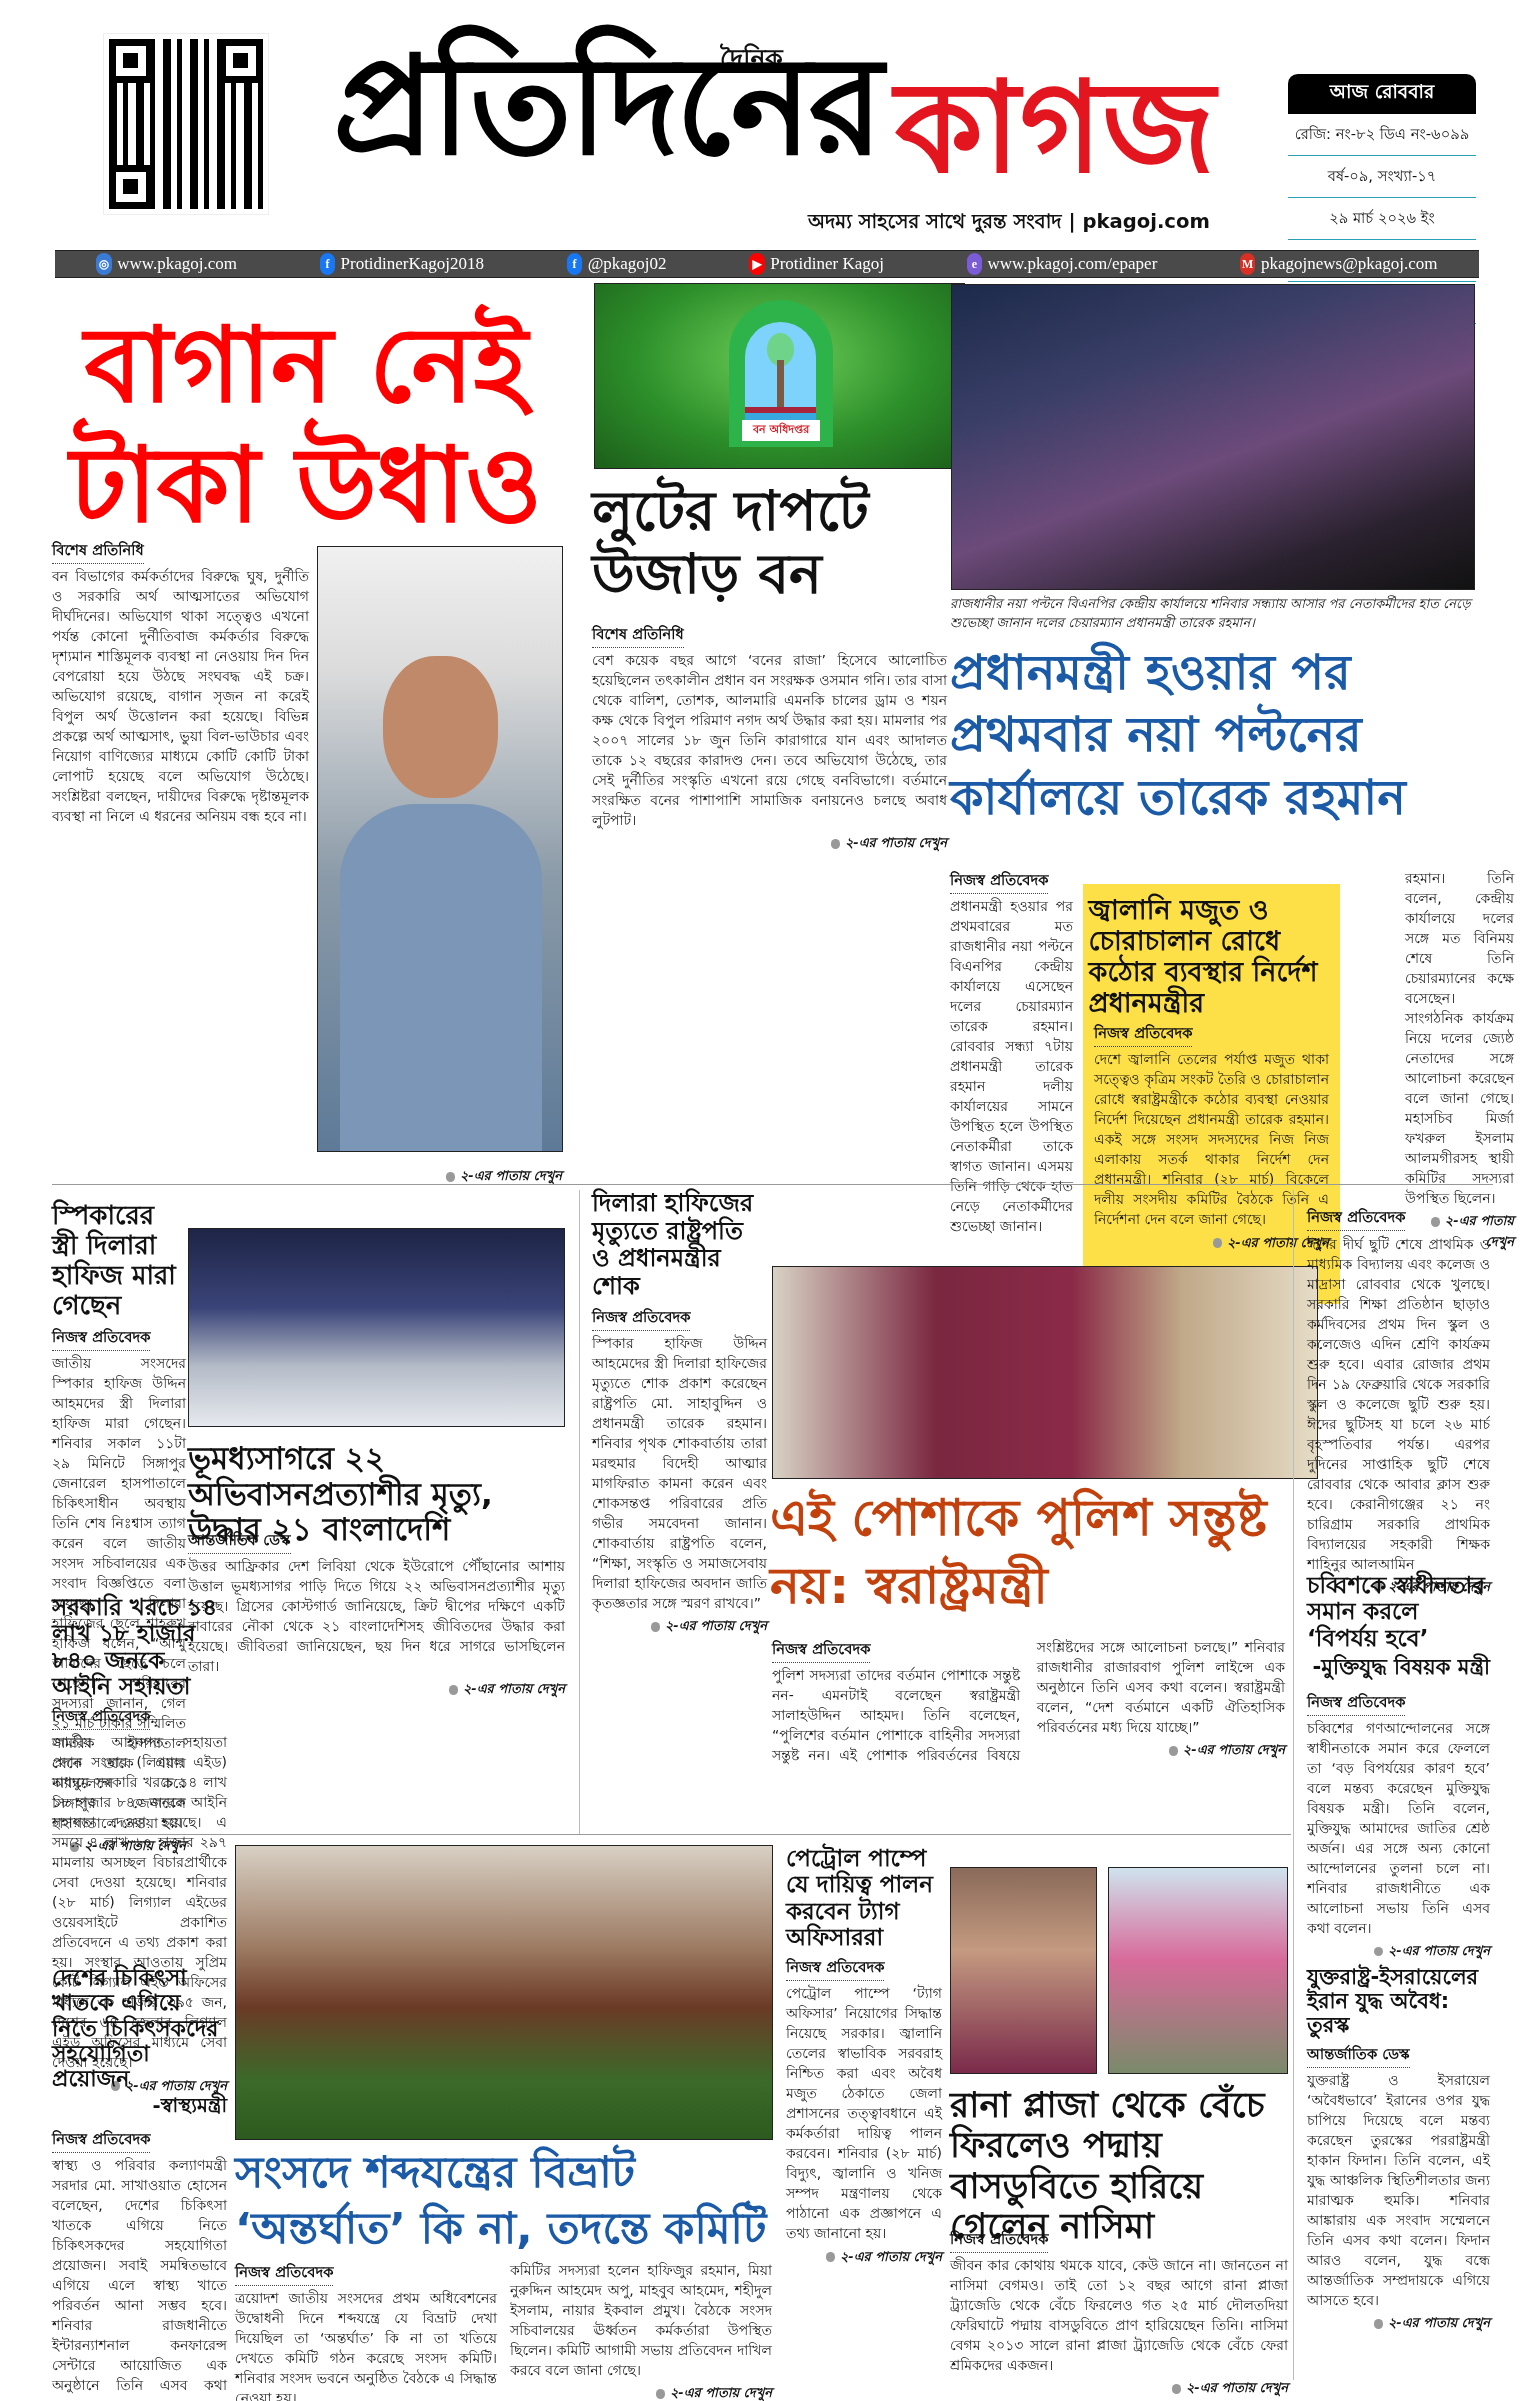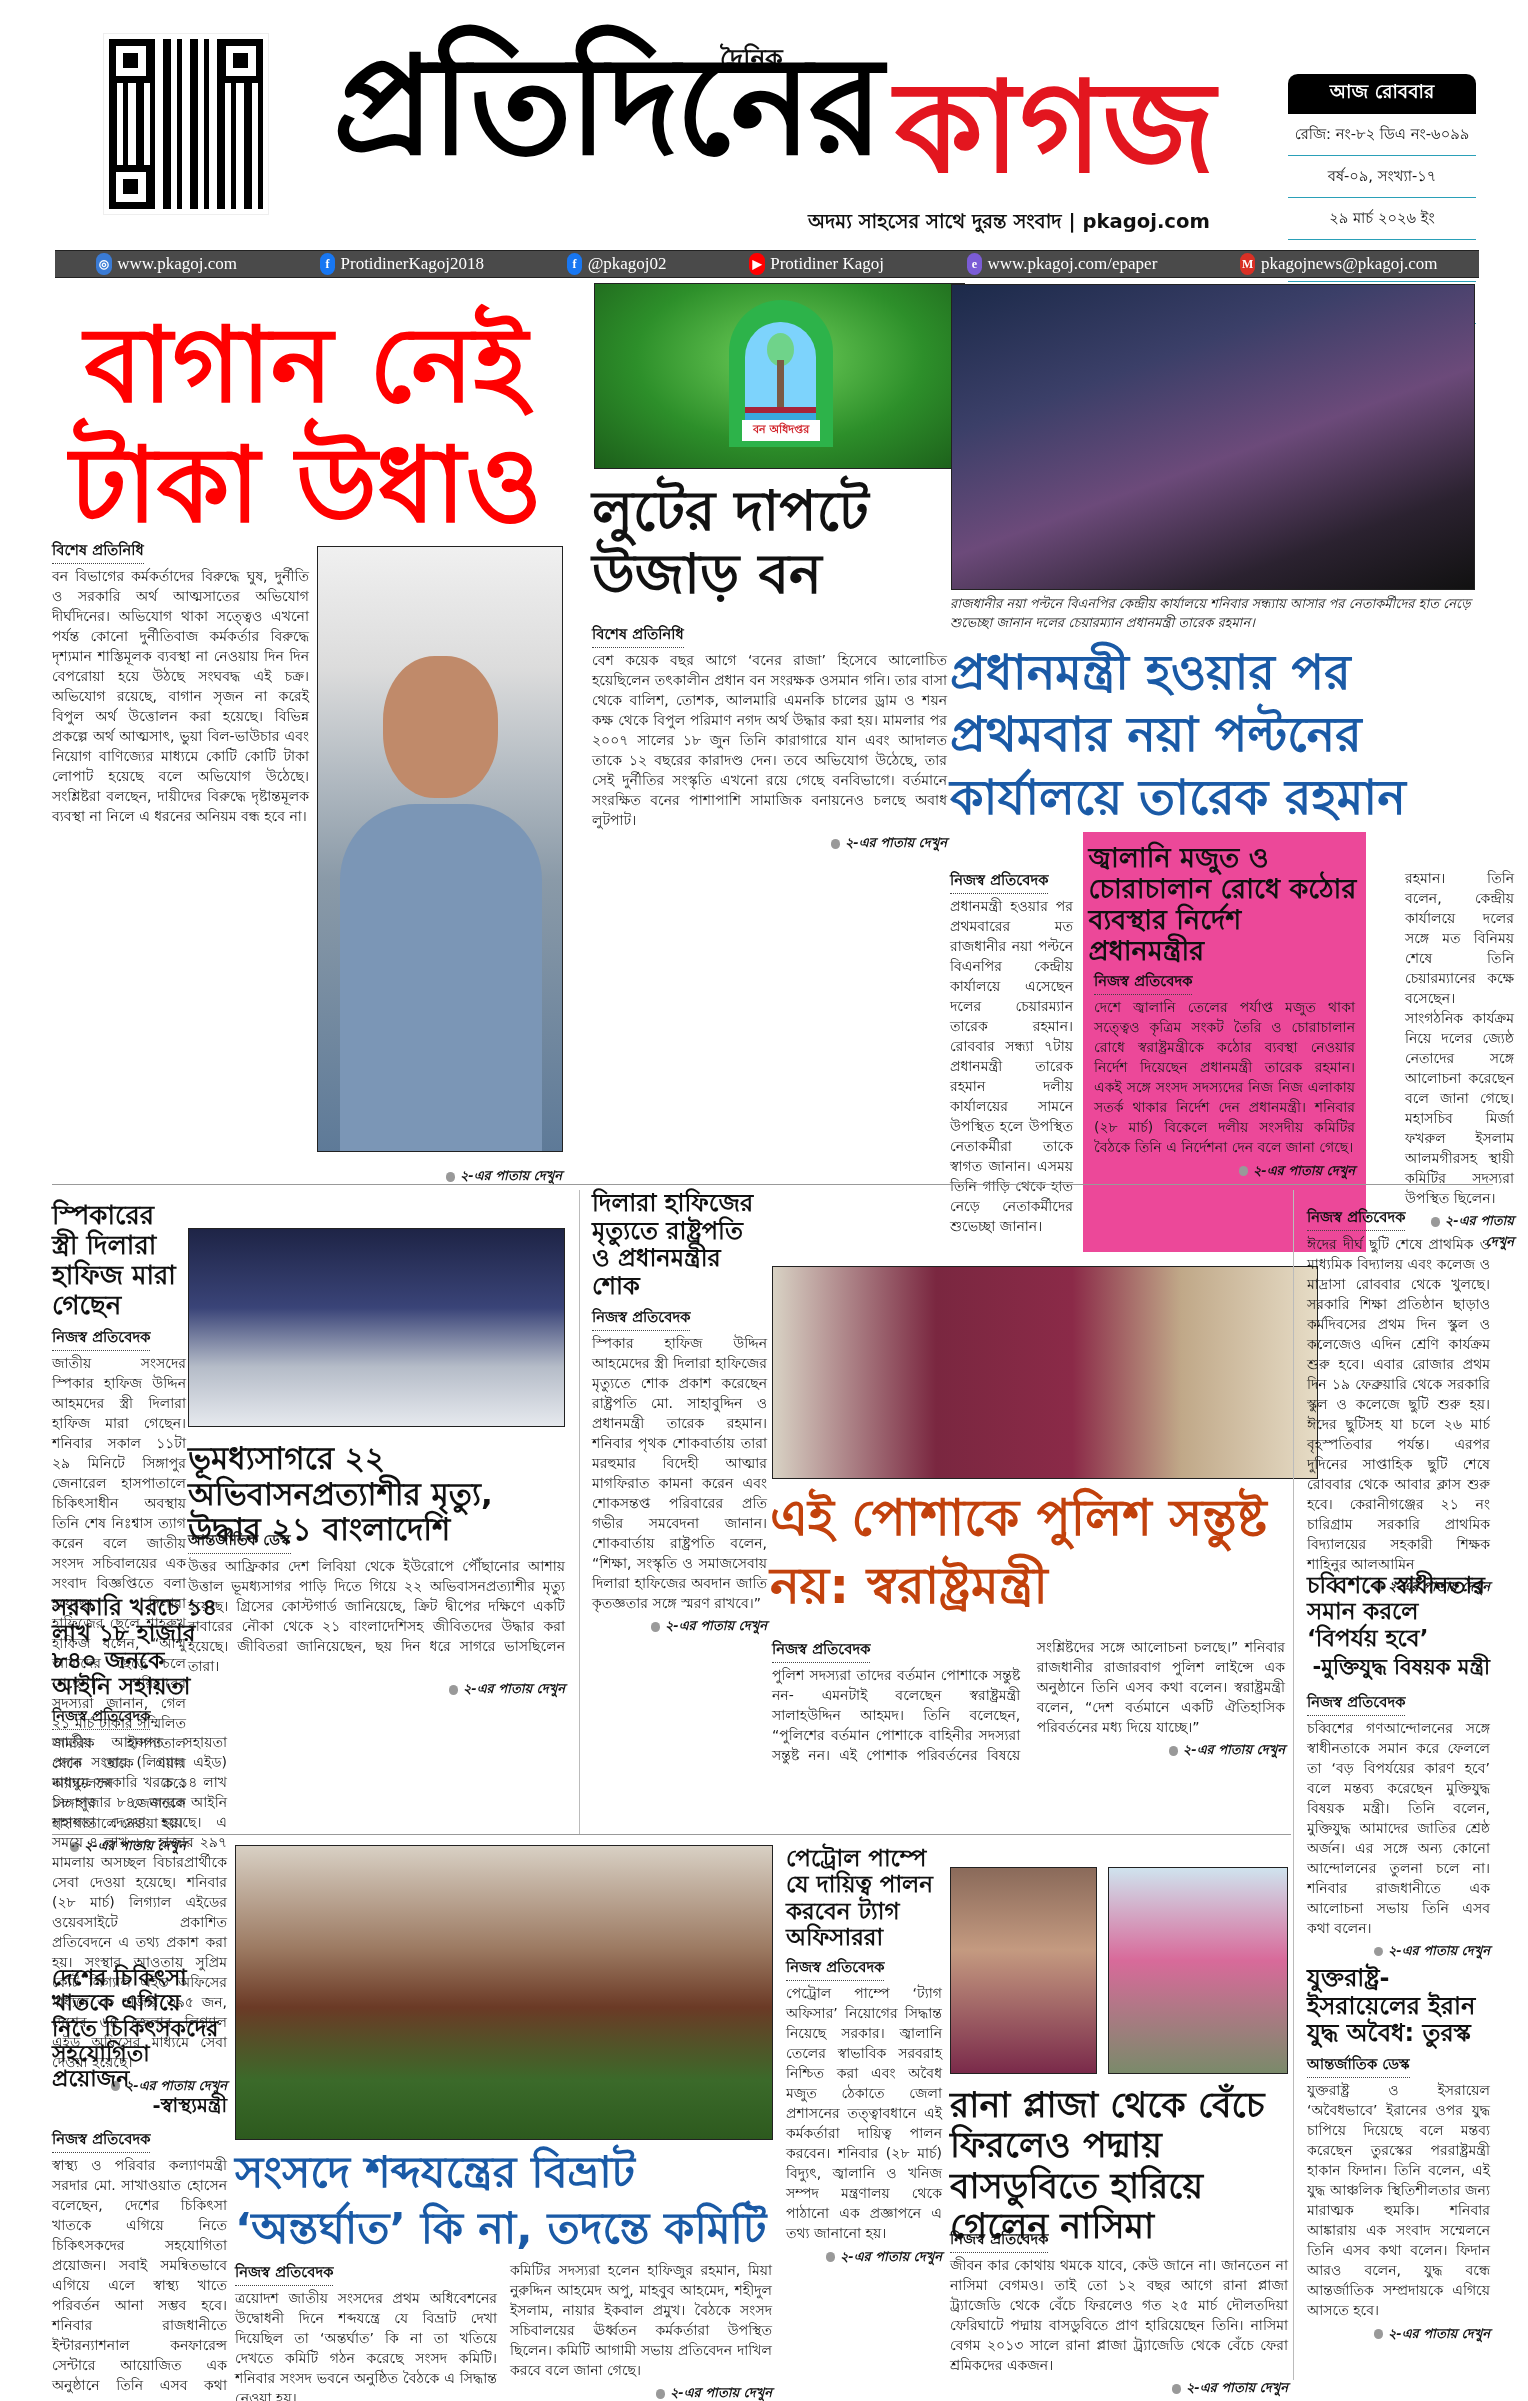--- a/index.html
+++ b/index.html
@@ -39,21 +39,21 @@
   .forest-logo .trunk { position: absolute; left: 32px; top: 38px; width: 6.5px; height: 49px; background: #7a5a45; }
   .forest-logo .wave { position: absolute; left: 0; bottom: 15.3px; width: 71px; height: 15.3px; background: linear-gradient(#a8243a 0 40%, #3aa8e0 40%); }
   .forest-logo .lbl { position: absolute; left: -3.3px; bottom: -3.3px; width: 78px; background: #fff; color: #d1232a; font-weight: bold; font-size: 11px; text-align: center; padding: 1.1px 0; }
   .loot-hl { left: 592px; top: 480px; width: 371px; font-size: 55px; }
   .rally-photo { left: 951px; top: 284px; width: 524px; height: 306px; background: linear-gradient(160deg, #1c2a4a 0%, #3b3f68 30%, #6c4a7a 55%, #2b2230 80%, #111 100%); }
   .rally-caption { left: 950px; top: 595px; width: 524px; font-size: 13px; font-style: italic; line-height: 18.6px; }
   .pm-hl { left: 950px; top: 641px; width: 524px; color: #1a5aa6; font-size: 48px; line-height: 1.3; }
   .portrait { left: 317px; top: 546px; width: 246px; height: 606px; background: linear-gradient(180deg, #f0f0f0 0%, #dcdcdc 20%, #8a9aa8 55%, #5e7a98 100%); }
   .portrait .face { position: absolute; left: 65px; top: 109px; width: 115px; height: 142px; border-radius: 45%; background: #c08a6a; }
   .portrait .body { position: absolute; left: 22px; top: 257px; width: 202px; height: 349px; border-radius: 76px 76px 0 0; background: #7b96b6; }
-  .insetbox { left: 1083px; top: 832px; width: 283px; height: 420px; background: #ec4899; }
+  .insetbox { left: 1083px; top: 884px; width: 257px; height: 420px; background: #fde047; }
   .police-photo { left: 772px; top: 1266px; width: 546px; height: 382px; background: linear-gradient(90deg, #d8d2c4 0%, #7a2740 30%, #8b2a48 55%, #c0a888 75%, #e6dcc6 100%); }
   .police-hl { left: 770px; top: 1485px; width: 551px; color: #c2410c; font-size: 50px; line-height: 1.35; }
   .boat-photo { left: 188px; top: 1228px; width: 377px; height: 199px; background: linear-gradient(180deg, #1e2446 0%, #3a4478 40%, #b5bcc8 70%, #e6e9ee 100%); }
   .med-hl { left: 188px; top: 1441px; width: 377px; font-size: 31px; }
   .cabinet-photo { left: 235px; top: 1845px; width: 538px; height: 284px; background: linear-gradient(180deg, #d8d0c4 0%, #9c7a62 35%, #6b3a26 55%, #3b6a2a 80%, #2d5a1e 100%); }
   .parl-hl { left: 235px; top: 2172px; width: 538px; color: #1a5aa6; font-size: 43px; line-height: 1.3; }
   .nasima-photo { left: 950px; top: 1867px; width: 147px; height: 207px; background: linear-gradient(180deg, #8a6a5a 0%, #c49a80 40%, #7a2a4a 100%); }
   .bus-photo { left: 1108px; top: 1867px; width: 180px; height: 207px; background: linear-gradient(180deg, #cfe3ee 0%, #d86a9a 45%, #7a8a6a 100%); }
   .nasima-hl { left: 950px; top: 2085px; width: 338px; font-size: 35px; }
 </style>
@@ -238,21 +238,21 @@
 <div class="abs photo nasima-photo"></div>
 <div class="abs photo bus-photo"></div>
 <div class="abs hl nasima-hl">রানা প্লাজা থেকে বেঁচে ফিরলেও পদ্মায় বাসডুবিতে হারিয়ে গেলেন নাসিমা</div>
 <div class="abs" style="left:950px; top:2227px; width:338px;">
   <div class="byline">নিজস্ব প্রতিবেদক</div>
   <div class="body-text">জীবন কার কোথায় থমকে যাবে, কেউ জানে না। জানতেন না নাসিমা বেগমও। তাই তো ১২ বছর আগে রানা প্লাজা ট্র্যাজেডি থেকে বেঁচে ফিরলেও গত ২৫ মার্চ দৌলতদিয়া ফেরিঘাটে পদ্মায় বাসডুবিতে প্রাণ হারিয়েছেন তিনি। নাসিমা বেগম ২০১৩ সালে রানা প্লাজা ট্র্যাজেডি থেকে বেঁচে ফেরা শ্রমিকদের একজন।</div>
   <div class="more"><span class="dot"></span><span>২-এর পাতায় দেখুন</span></div>
 </div>
 
 <div class="abs" style="left:1307px; top:1965px; width:183px;">
-  <div class="hl" style="font-size:24px;">যুক্তরাষ্ট্র-ইসরায়েলের ইরান যুদ্ধ অবৈধ: তুরস্ক</div>
+  <div class="hl" style="font-size:21px;">যুক্তরাষ্ট্র-ইসরায়েলের ইরান যুদ্ধ অবৈধ: তুরস্ক</div>
   <div class="byline" style="margin-top:4.4px;">আন্তর্জাতিক ডেস্ক</div>
   <div class="body-text">যুক্তরাষ্ট্র ও ইসরায়েল ‘অবৈধভাবে’ ইরানের ওপর যুদ্ধ চাপিয়ে দিয়েছে বলে মন্তব্য করেছেন তুরস্কের পররাষ্ট্রমন্ত্রী হাকান ফিদান। তিনি বলেন, এই যুদ্ধ আঞ্চলিক স্থিতিশীলতার জন্য মারাত্মক হুমকি। শনিবার আঙ্কারায় এক সংবাদ সম্মেলনে তিনি এসব কথা বলেন। ফিদান আরও বলেন, যুদ্ধ বন্ধে আন্তর্জাতিক সম্প্রদায়কে এগিয়ে আসতে হবে।</div>
   <div class="more"><span class="dot"></span><span>২-এর পাতায় দেখুন</span></div>
 </div>
 
 <div class="rule-v" style="left:1293px; top:1190px; height:1190px;"></div>
 <div class="rule-v" style="left:579px; top:1190px; height:644px;"></div>
 <div class="rule-h" style="left:52px; top:1184px; width:1441px;"></div>
 <div class="rule-h" style="left:52px; top:1834px; width:1239px;"></div>
 

